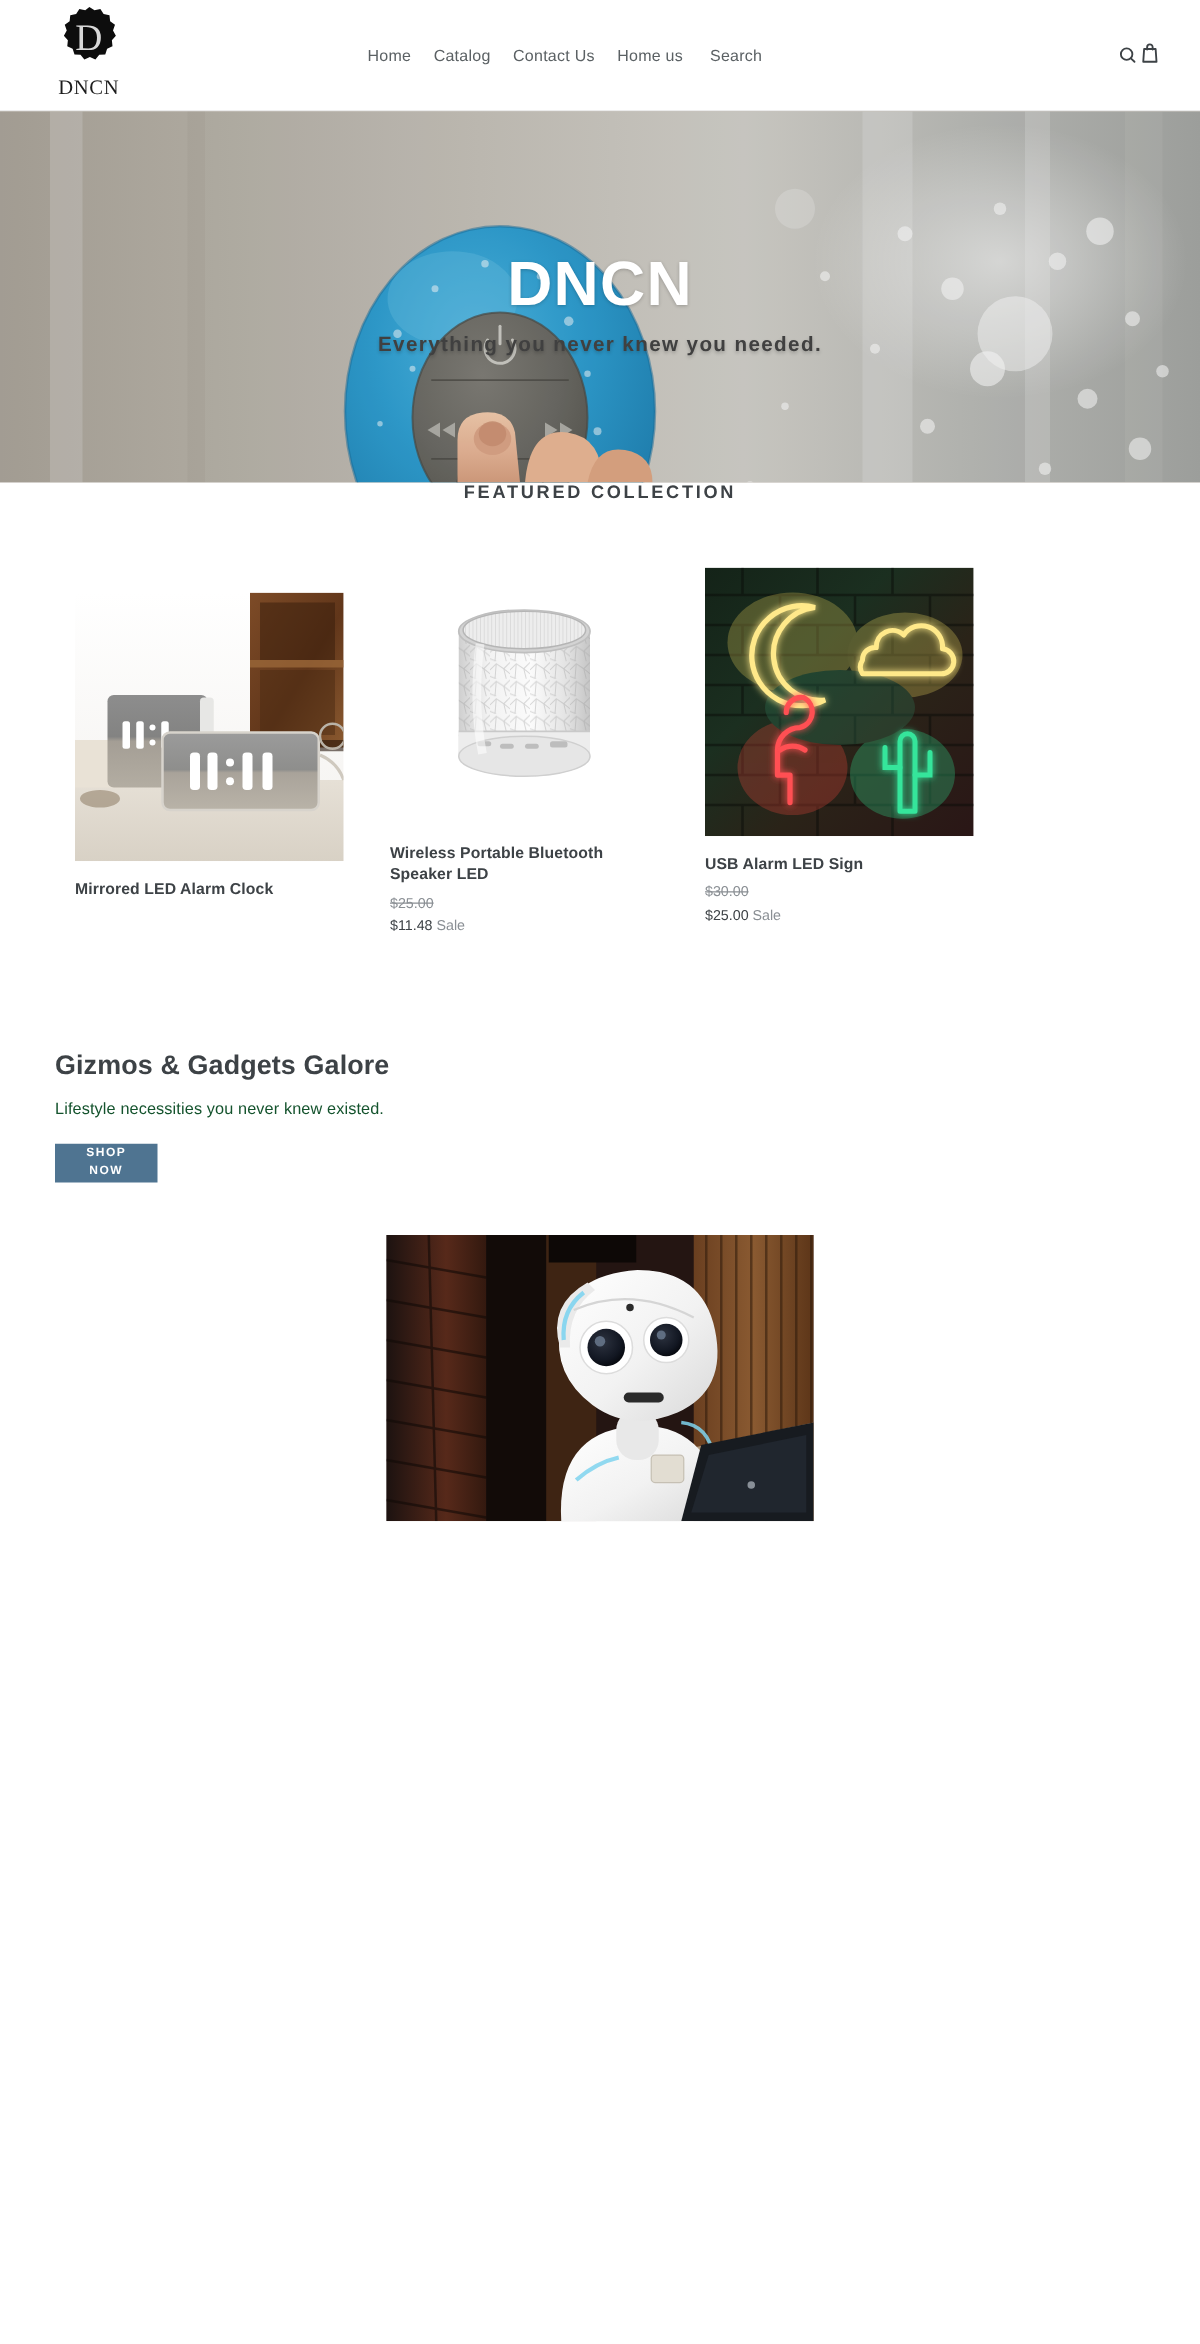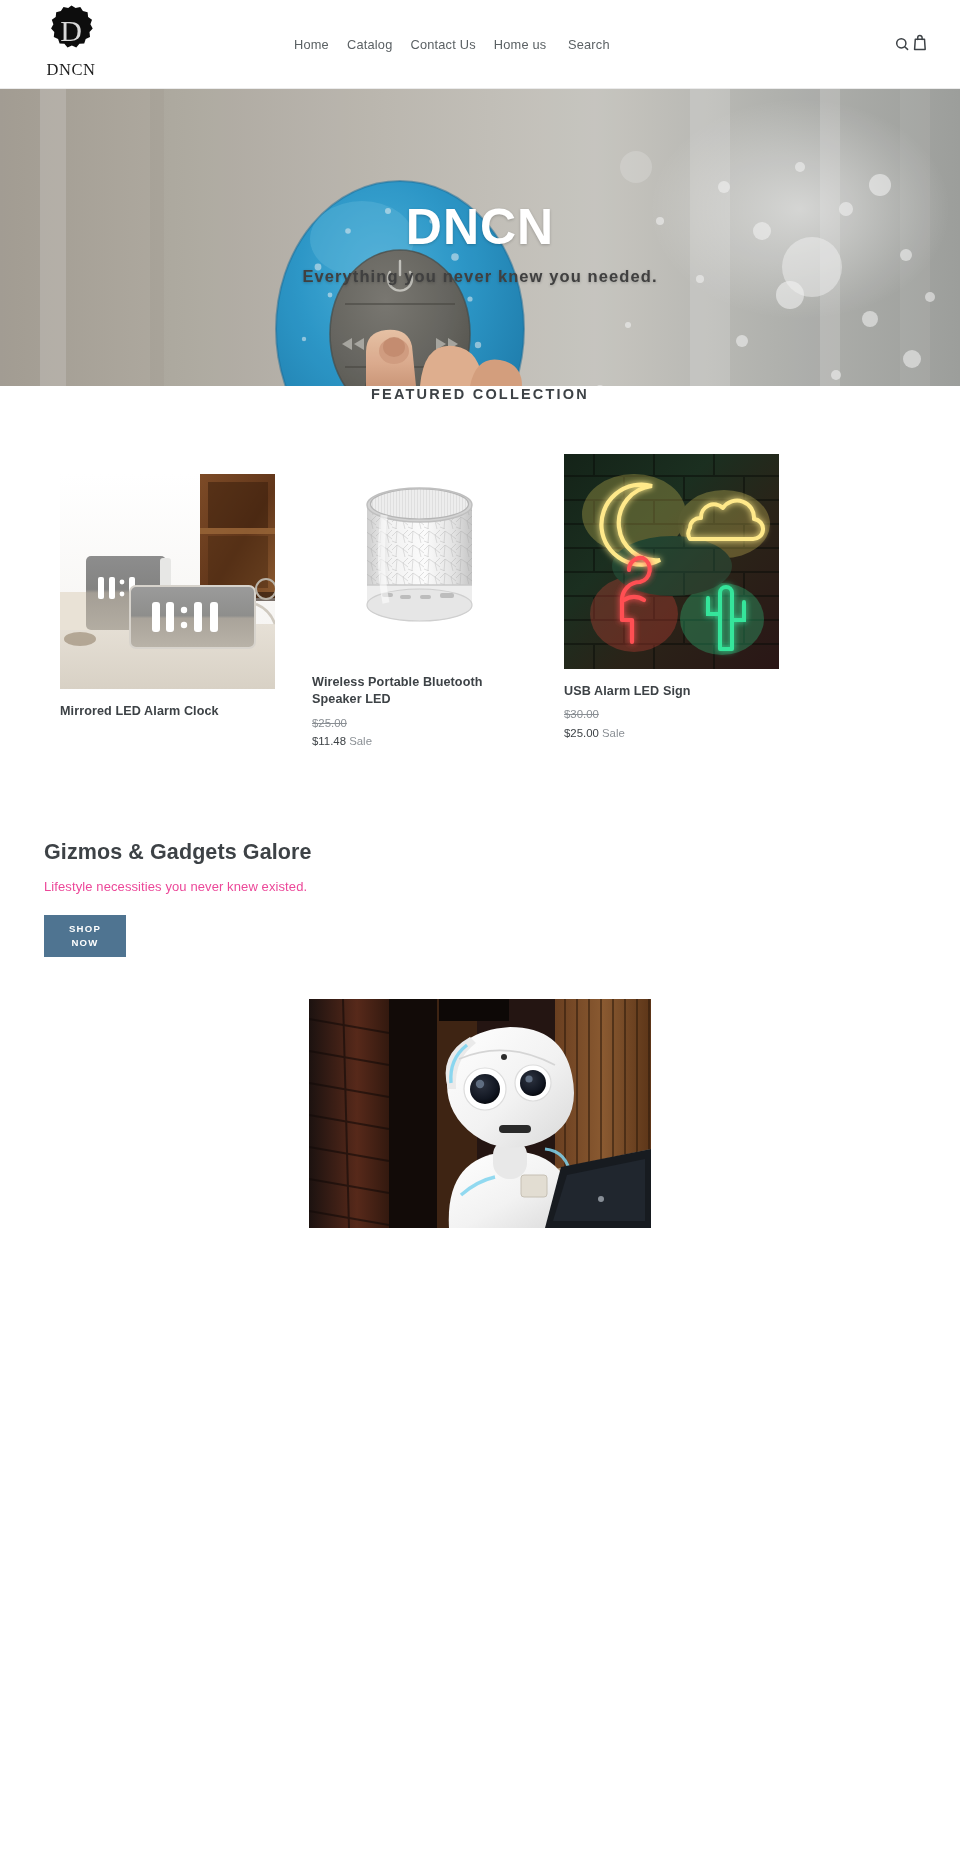--- a/index.html
+++ b/index.html
@@ -183,27 +183,27 @@
   }
   .promo h2 {
     font-size: 21.5px;
     font-weight: bold;
     color: #3d4246;
     letter-spacing: 0.1px;
   }
   .promo p {
     margin-top: 14px;
     font-size: 13px;
-    color: #ec4899;
+    color: #14532d;
     letter-spacing: 0.1px;
   }
   .shop-now-btn {
     margin-top: 21px;
     width: 82px;
-    height: 42px;
+    height: 31px;
     background: #4f7491;
     color: #ffffff;
     border: none;
     cursor: pointer;
     font-family: "Liberation Sans", sans-serif;
     font-size: 9.6px;
     font-weight: bold;
     letter-spacing: 1.2px;
     line-height: 1.45;
     display: flex;

